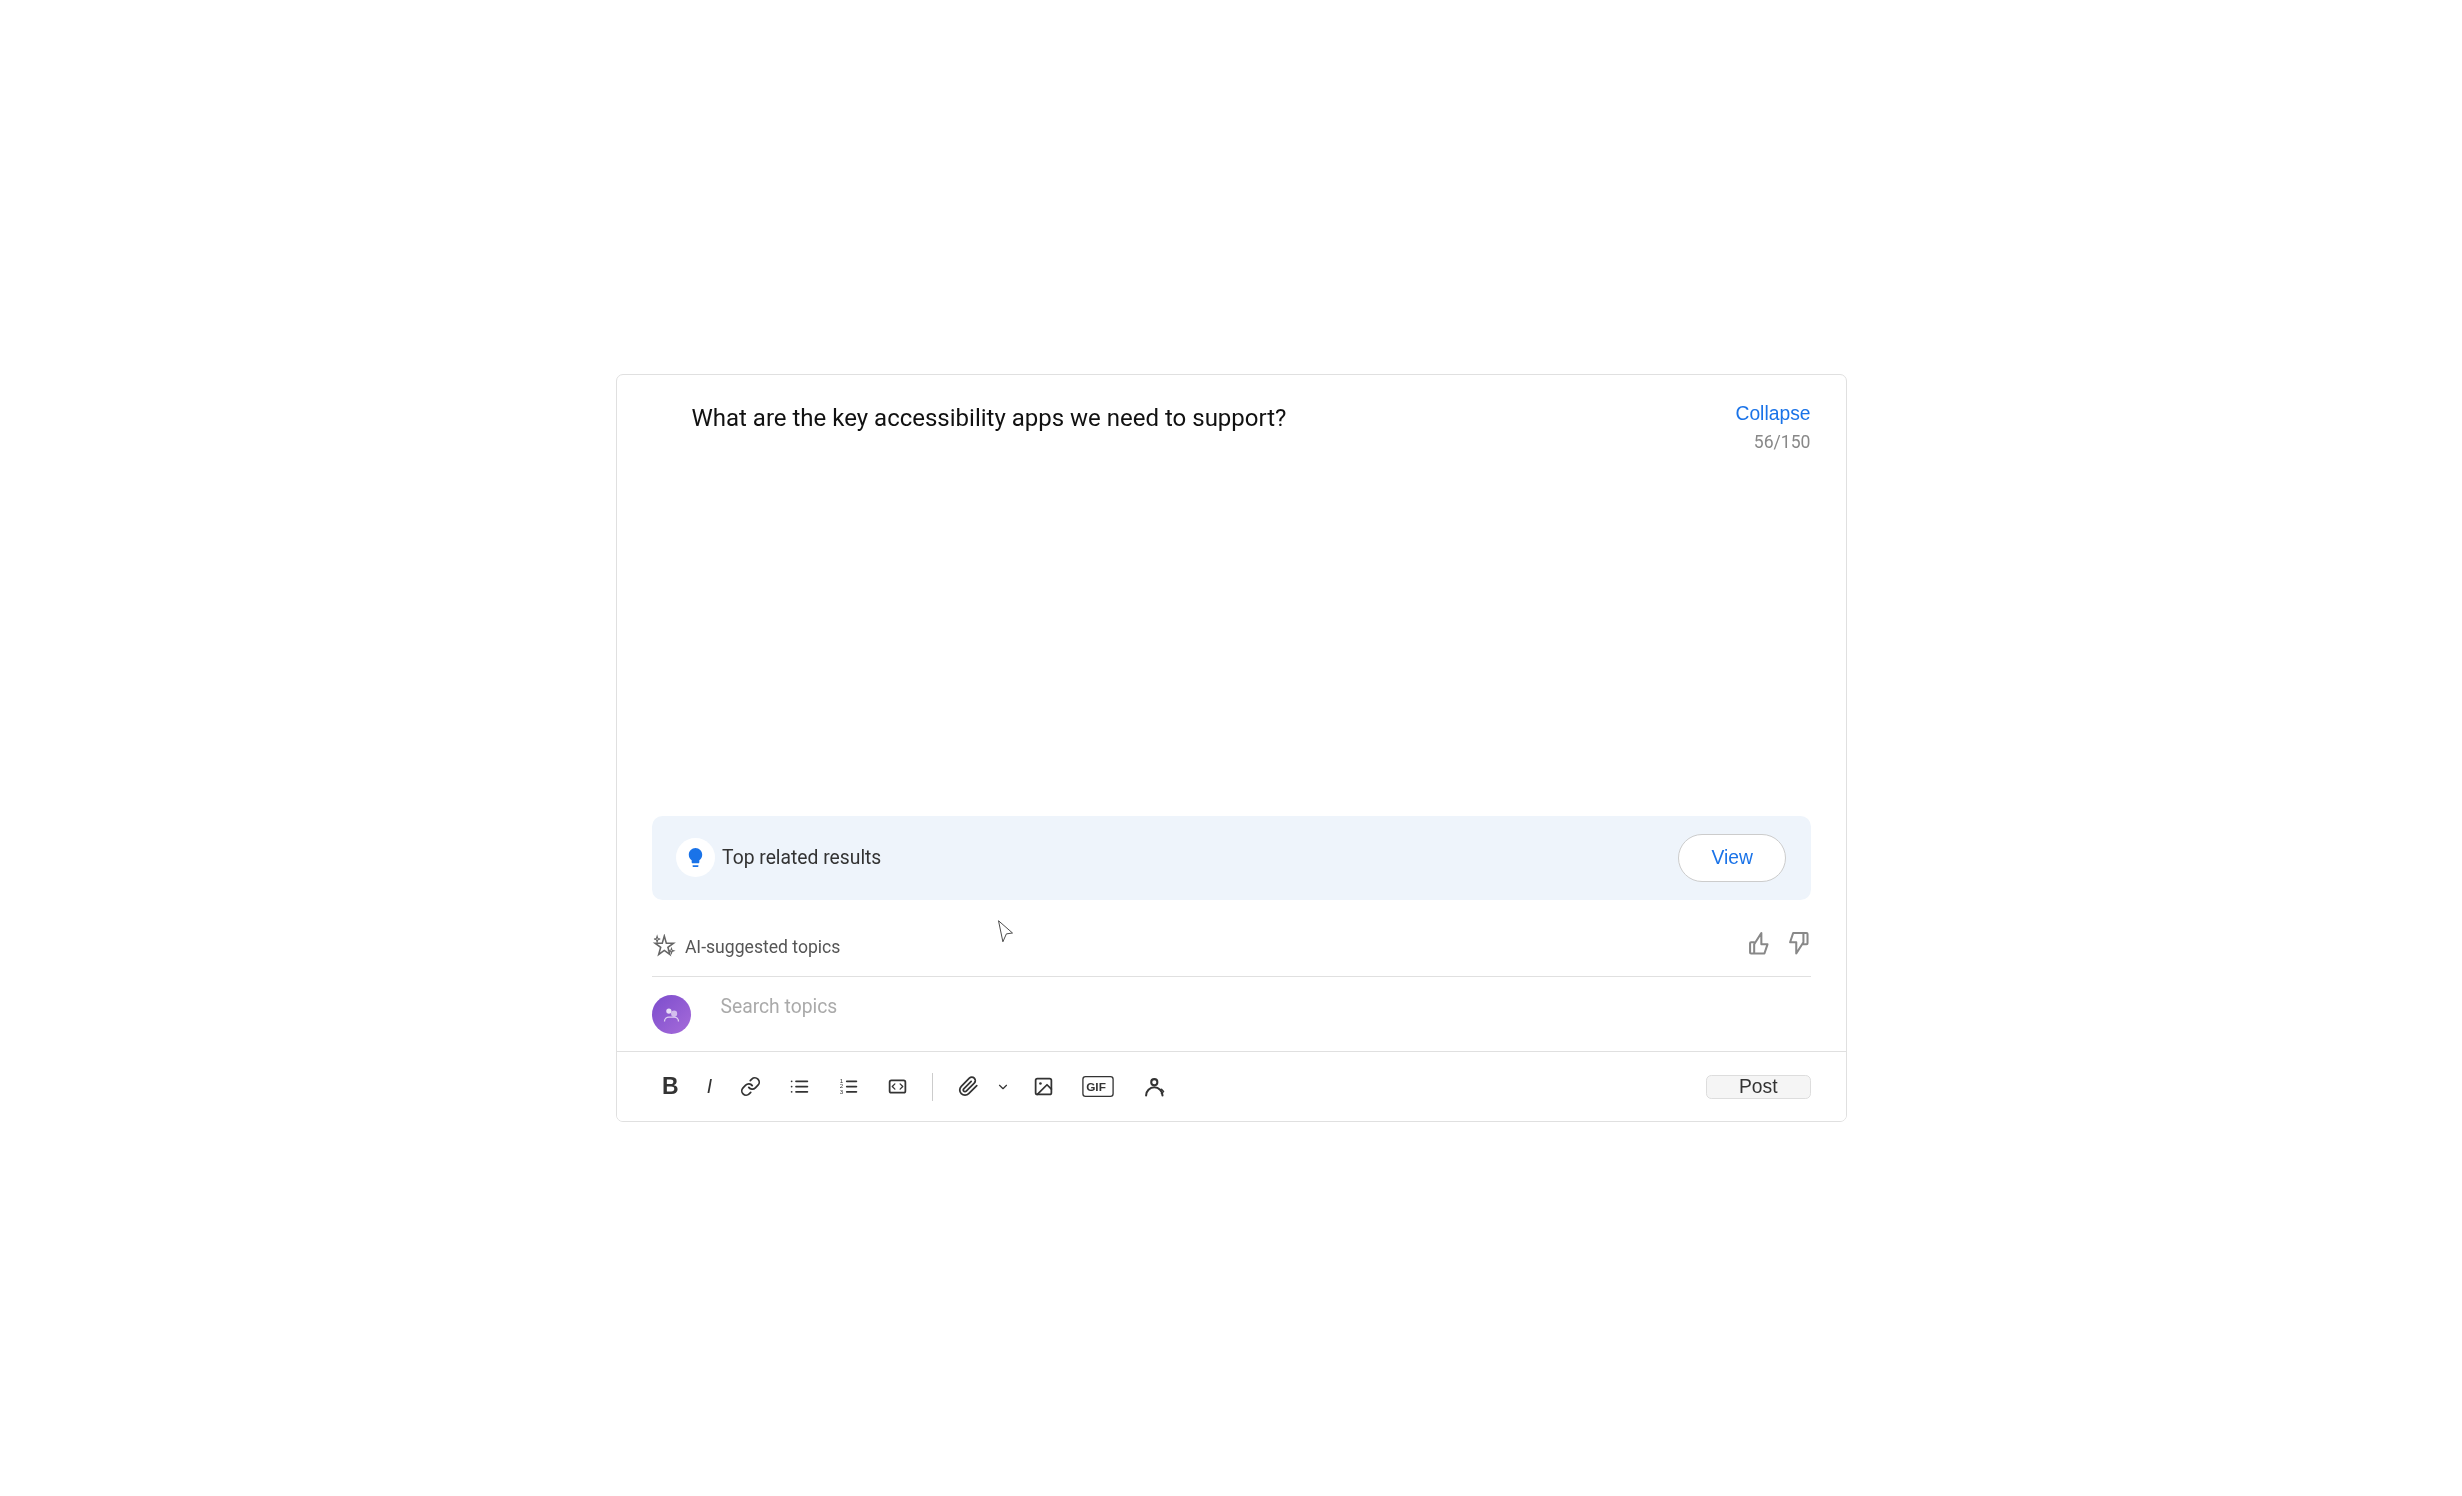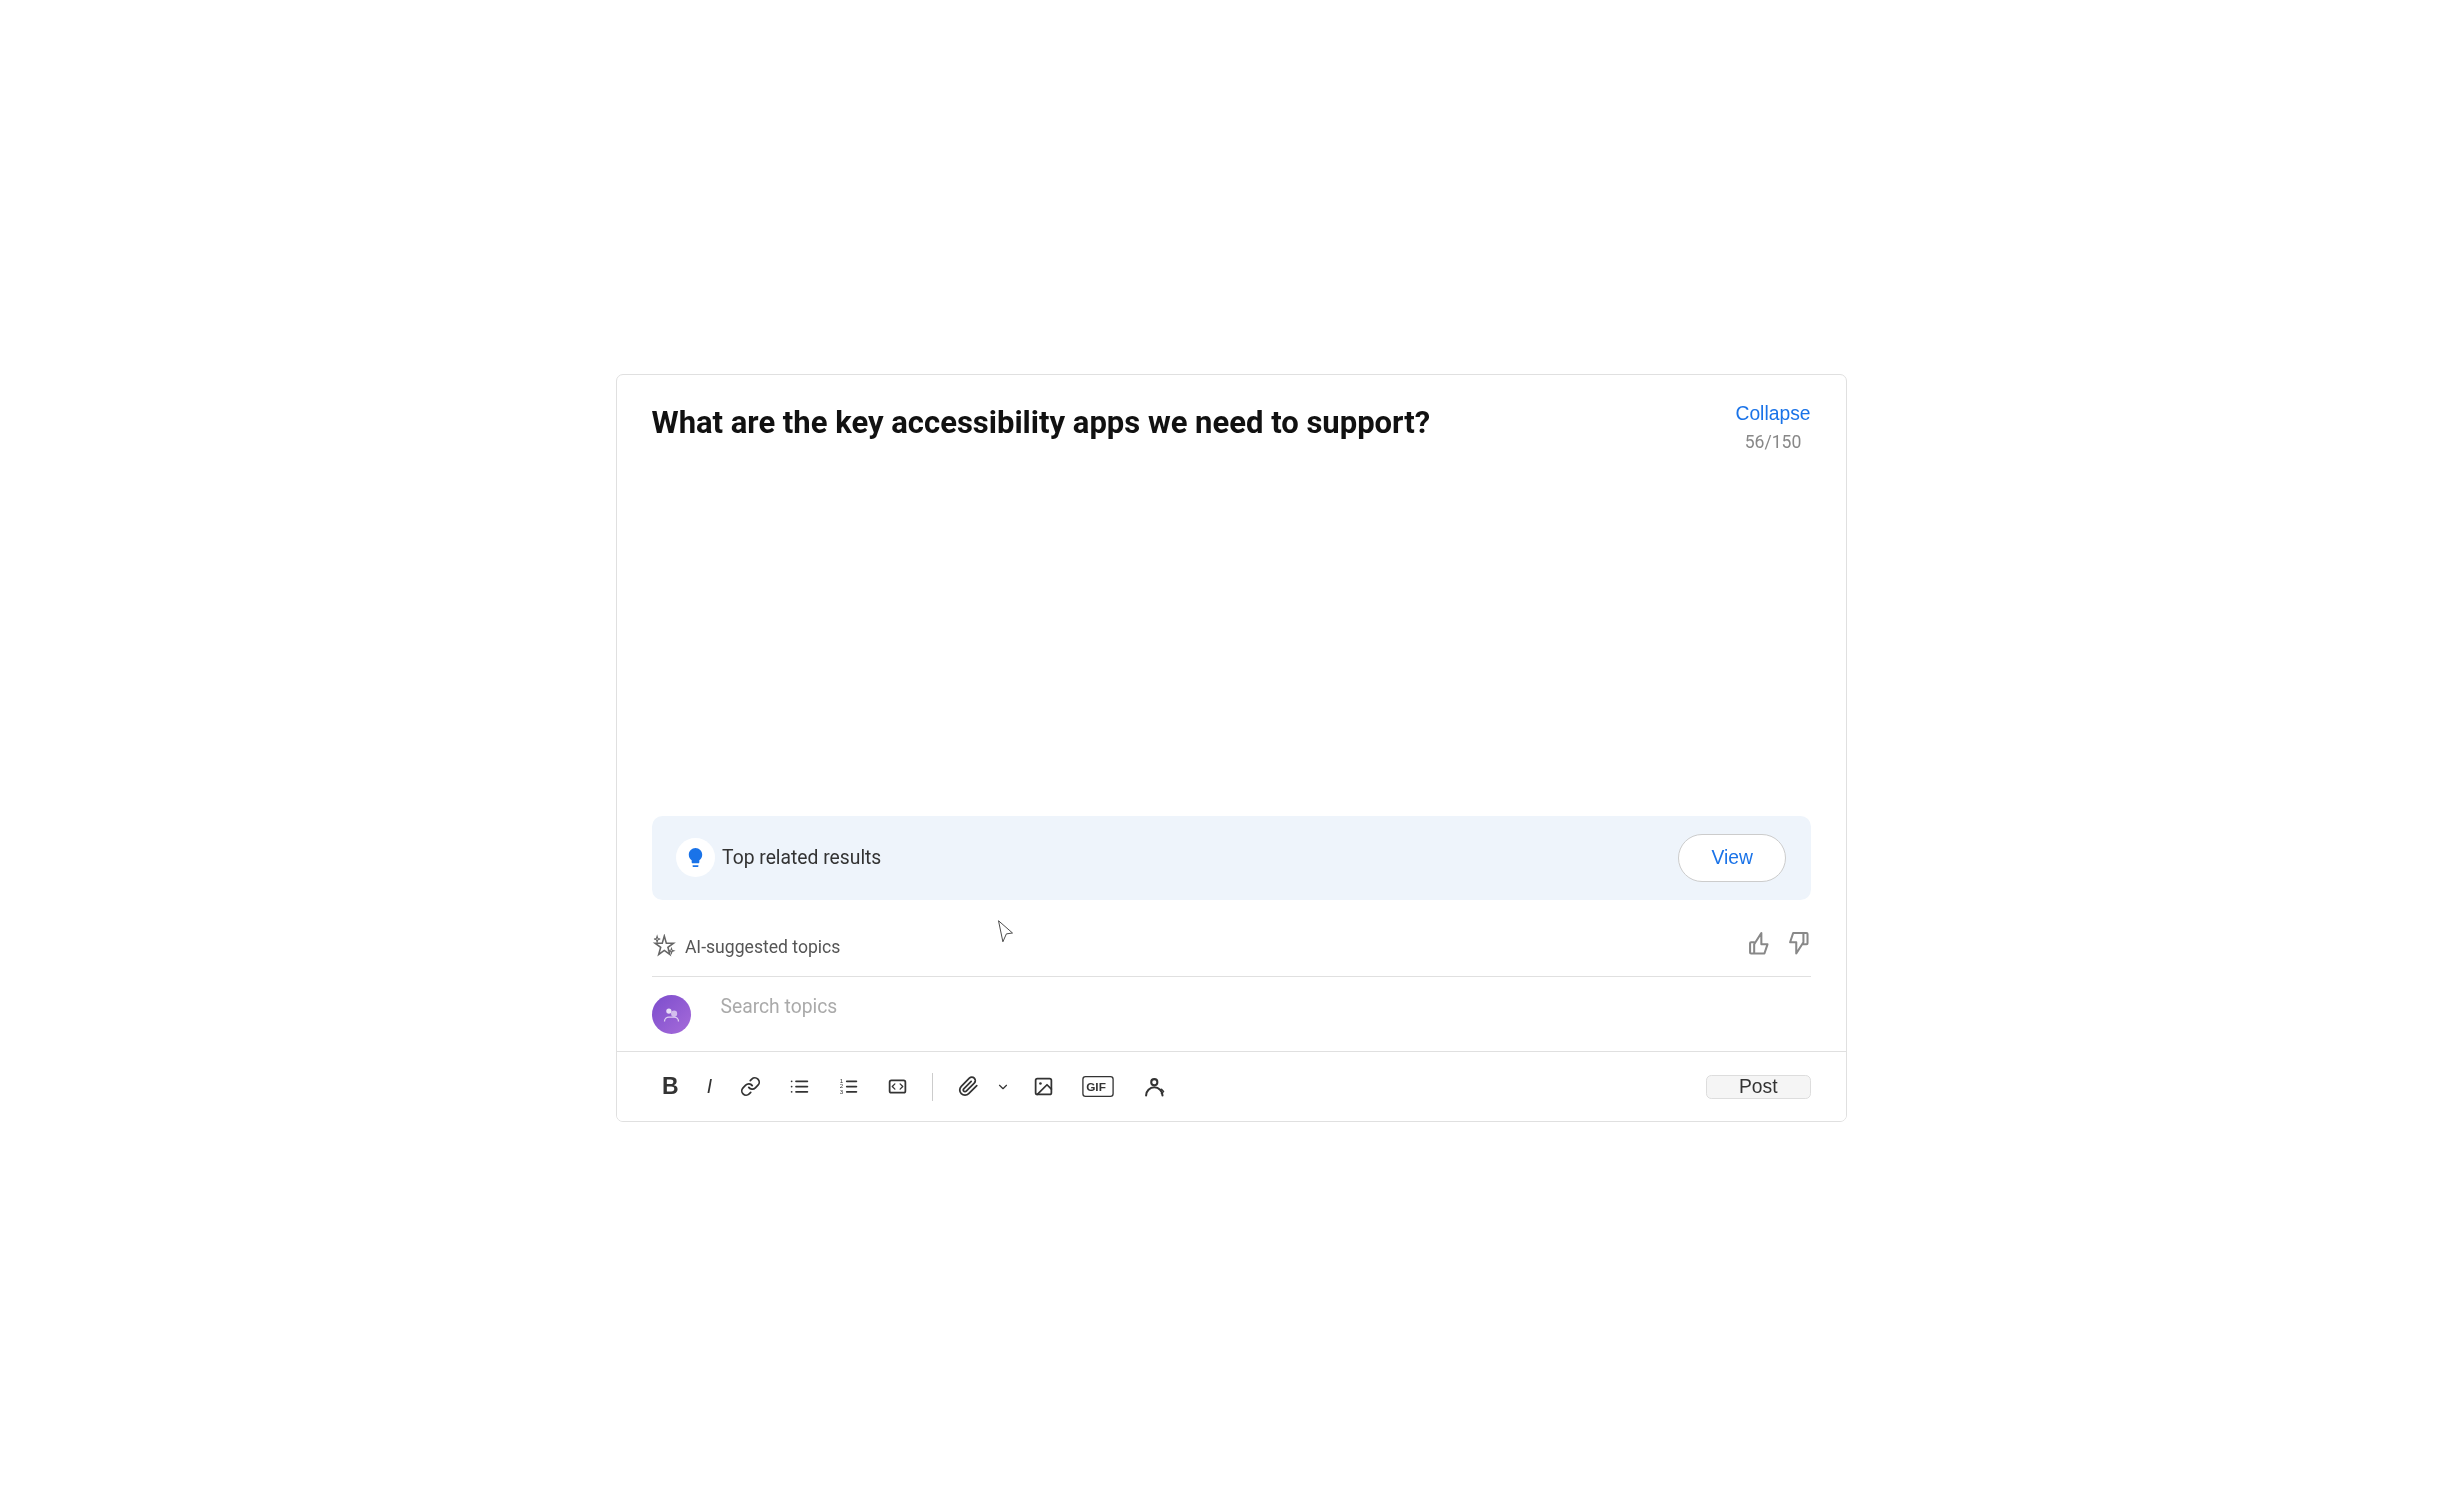--- a/index.html
+++ b/index.html
@@ -31,32 +31,33 @@
     }
 
     .header-row {
       display: flex;
       justify-content: space-between;
       align-items: flex-start;
       padding: 28px 35px 14px 35px;
     }
 
     .question-title {
-      font-size: 31px;
-      font-weight: 700;
+      font-size: 24px;
+      font-weight: 400;
       color: #111;
       flex: 1;
       line-height: 1.3;
       max-width: 966px;
+      margin-left: 40px;
     }
 
     .header-right {
       display: flex;
       flex-direction: column;
-      align-items: center;
+      align-items: flex-end;
       gap: 7px;
       flex-shrink: 0;
     }
 
     .collapse-btn {
       font-size: 19.3px;
       color: #1a73e8;
       cursor: pointer;
       background: none;
       border: none;

